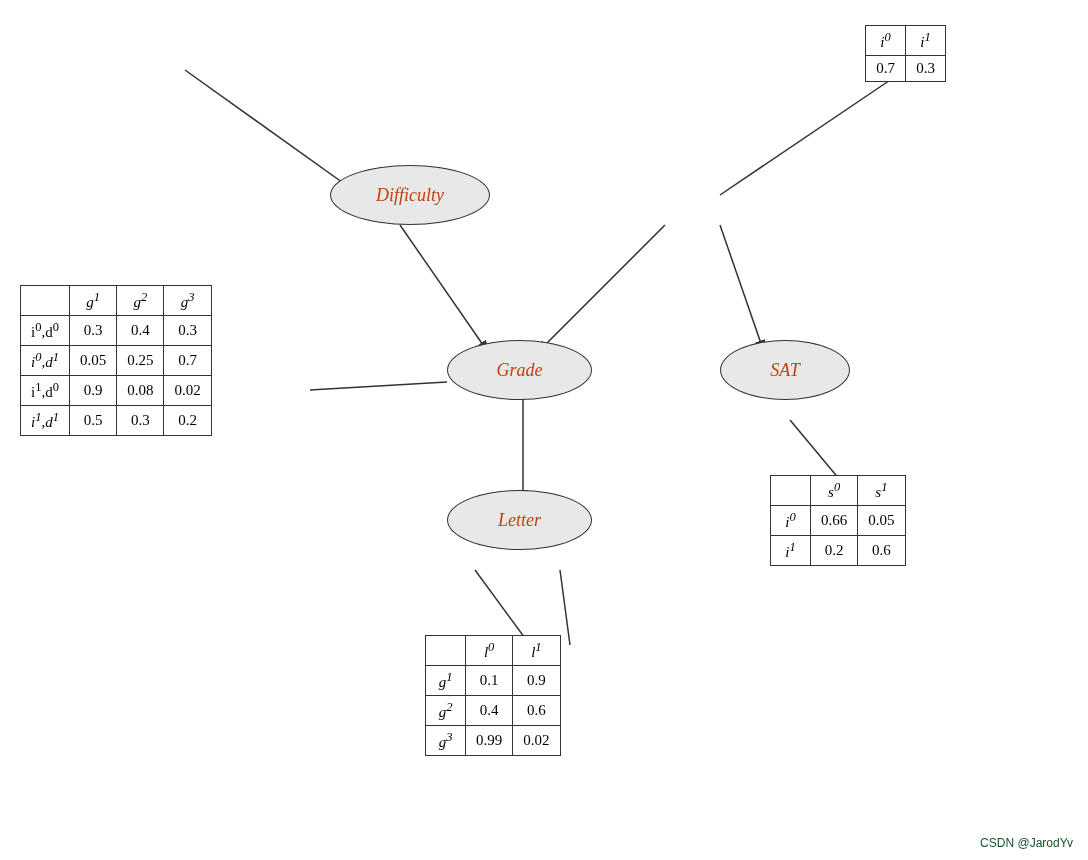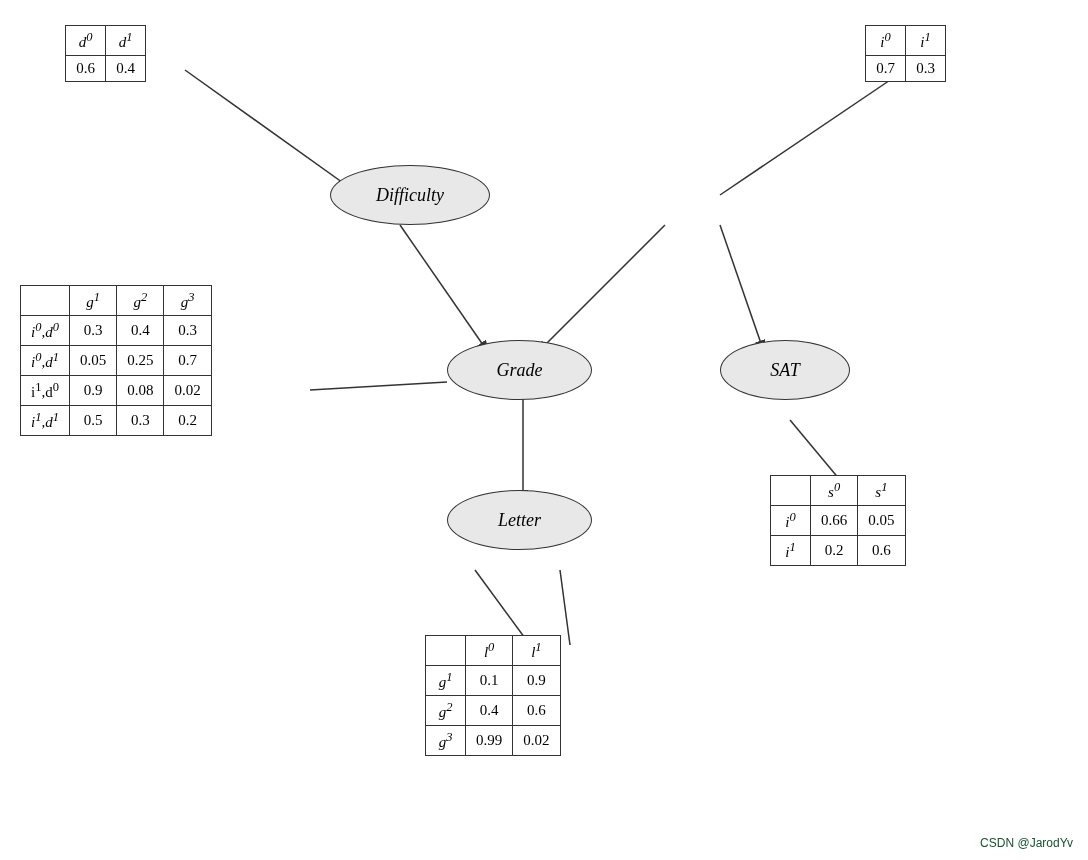--- a/index.html
+++ b/index.html
@@ -20,21 +20,21 @@
     .ellipse-node {
       position: absolute;
       background: #e8e8e8;
       border: 1.5px solid #333;
       border-radius: 50%;
       display: flex;
       align-items: center;
       justify-content: center;
       font-style: italic;
       font-size: 18px;
-      color: #000000;
+      color: #c2410c;
     }
     
     .prob-table {
       position: absolute;
       border-collapse: collapse;
       font-size: 15px;
       background: #fff;
     }
     .prob-table td, .prob-table th {
       border: 1.5px solid #333;
@@ -105,32 +105,20 @@
   </div>
 
   <div class="ellipse-node" style="left:720px; top:340px; width:130px; height:60px;">
     <span>SAT</span>
   </div>
 
   <div class="ellipse-node" style="left:447px; top:490px; width:145px; height:60px;">
     <span>Letter</span>
   </div>
 
-  <table class="prob-table" style="left:65px; top:25px;">
-    <tbody>
-        <tr>
-      <th>d<sup>0</sup></th>
-      <th>d<sup>1</sup></th>
-    </tr>
-    <tr>
-      <td>0.6</td>
-      <td>0.4</td>
-    </tr>
-  </tbody>
-    </table>
 
   <table class="prob-table" style="left:865px; top:25px;">
     <tbody>
         <tr>
       <th>i<sup>0</sup></th>
       <th>i<sup>1</sup></th>
     </tr>
     <tr>
       <td>0.7</td>
       <td>0.3</td>
@@ -140,21 +128,21 @@
 
   <table class="prob-table" style="left:20px; top:285px;">
     <tbody>
         <tr>
       <td style="border:1.5px solid #333; padding:4px 8px;"></td>
       <th>g<sup>1</sup></th>
       <th>g<sup>2</sup></th>
       <th>g<sup>3</sup></th>
     </tr>
     <tr>
-      <td style="font-style:italic;margin-top:48px;">i<sup>0</sup>,d<sup>0</sup></td>
+      <td style="margin-top:48px;">i<sup>0</sup>,d<sup>0</sup></td>
       <td>0.3</td>
       <td>0.4</td>
       <td>0.3</td>
     </tr>
     <tr>
       <td style="font-style:italic;">i<sup>0</sup>,d<sup>1</sup></td>
       <td>0.05</td>
       <td>0.25</td>
       <td>0.7</td>
     </tr>

